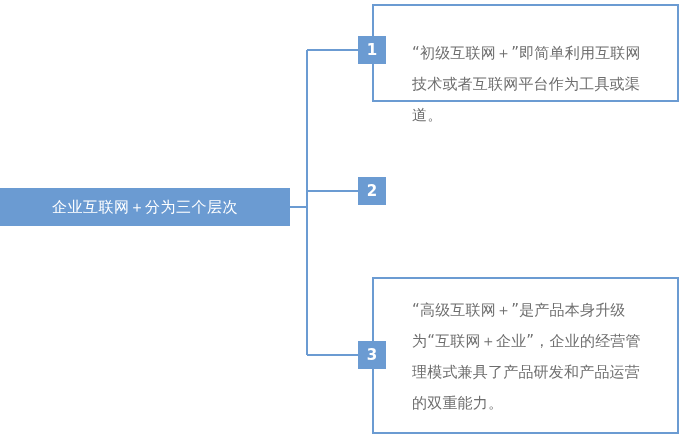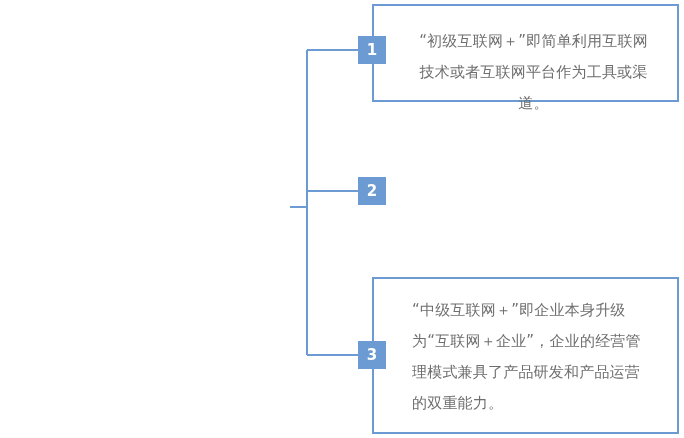--- a/index.html
+++ b/index.html
@@ -64,21 +64,21 @@
     font-size: 15px;
     line-height: 31px;
     padding: 0 22px 0 38px;
     letter-spacing: 0.2px;
   }
 
   #box-1 { top: 4px;   height: 98px; }
   #box-2 { top: 124px; height: 133px; }
   #box-3 { top: 277px; height: 157px; }
 
-  #box-1 .body { padding-top: 20px; text-align: center; }
+  #box-1 .body { padding-top: 32px; }
   #box-2 .body { padding-top: 17px; }
   #box-3 .body { padding-top: 16px; }
 
   
   .badge {
     position: absolute;
     width: 28px;
     height: 28px;
     background: #6B9BD2;
     color: #ffffff;
@@ -91,20 +91,23 @@
   }
   #badge-1 { left: 358px; top: 36px; }
   #badge-2 { left: 358px; top: 177px; }
   #badge-3 { left: 358px; top: 341px; }
 </style>
 </head>
 <body>
 
 <div id="diagram">
 
+  <div class="root-bar">
+    <span>企业互联网＋分为三个层次</span>
+  </div>
 
   <svg class="connectors" viewBox="0 0 684 438" width="684" height="438">
 
     <line x1="290" y1="207" x2="307" y2="207" stroke="#6B9BD2" stroke-width="2"></line>
 
     <line x1="307" y1="50" x2="307" y2="355" stroke="#6B9BD2" stroke-width="2"></line>
 
     <line x1="307" y1="50" x2="372" y2="50" stroke="#6B9BD2" stroke-width="2"></line>
 
     <line x1="307" y1="191" x2="372" y2="191" stroke="#6B9BD2" stroke-width="2"></line>
@@ -117,19 +120,19 @@
   </div>
   <div class="badge" id="badge-1">
     <span>1</span>
   </div>
 
   <div class="badge" id="badge-2">
     <span>2</span>
   </div>
 
   <div class="node-box" id="box-3">
-    <div class="body">“中级互联网＋”即企业本身升级为“互联网＋企业”，企业的经营管理模式兼具了产品研发和产品运营的双重能力。</div>
+    <div class="body">“高级互联网＋”是产品本身升级为“互联网＋企业”，企业的经营管理模式兼具了产品研发和产品运营的双重能力。</div>
   </div>
   <div class="badge" id="badge-3">
     <span>3</span>
   </div>
 
 </div>
 
 </body></html>

